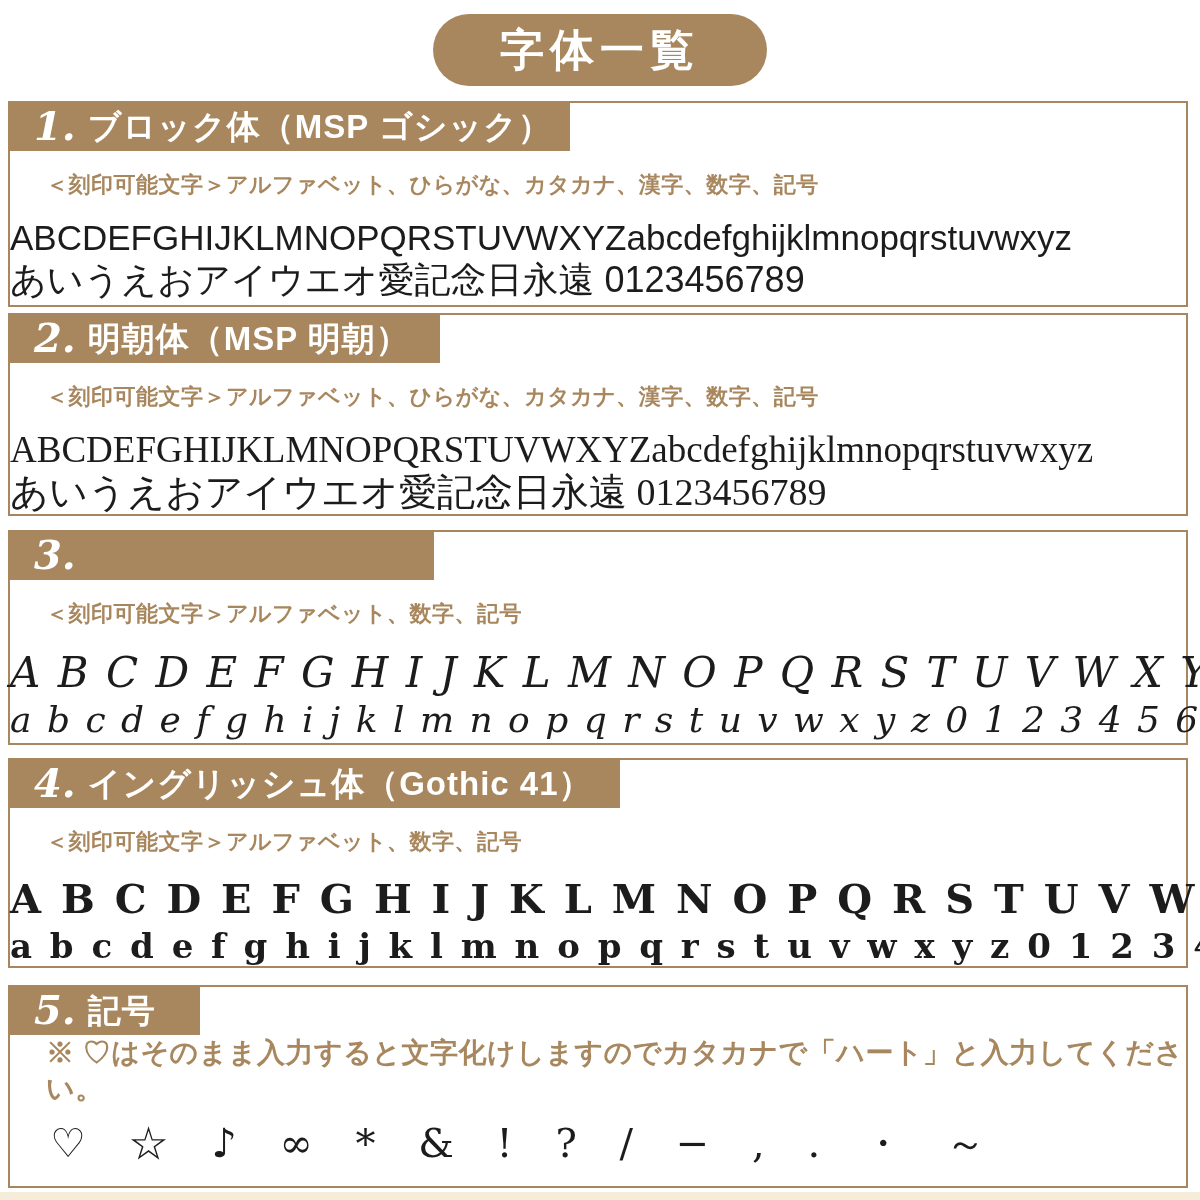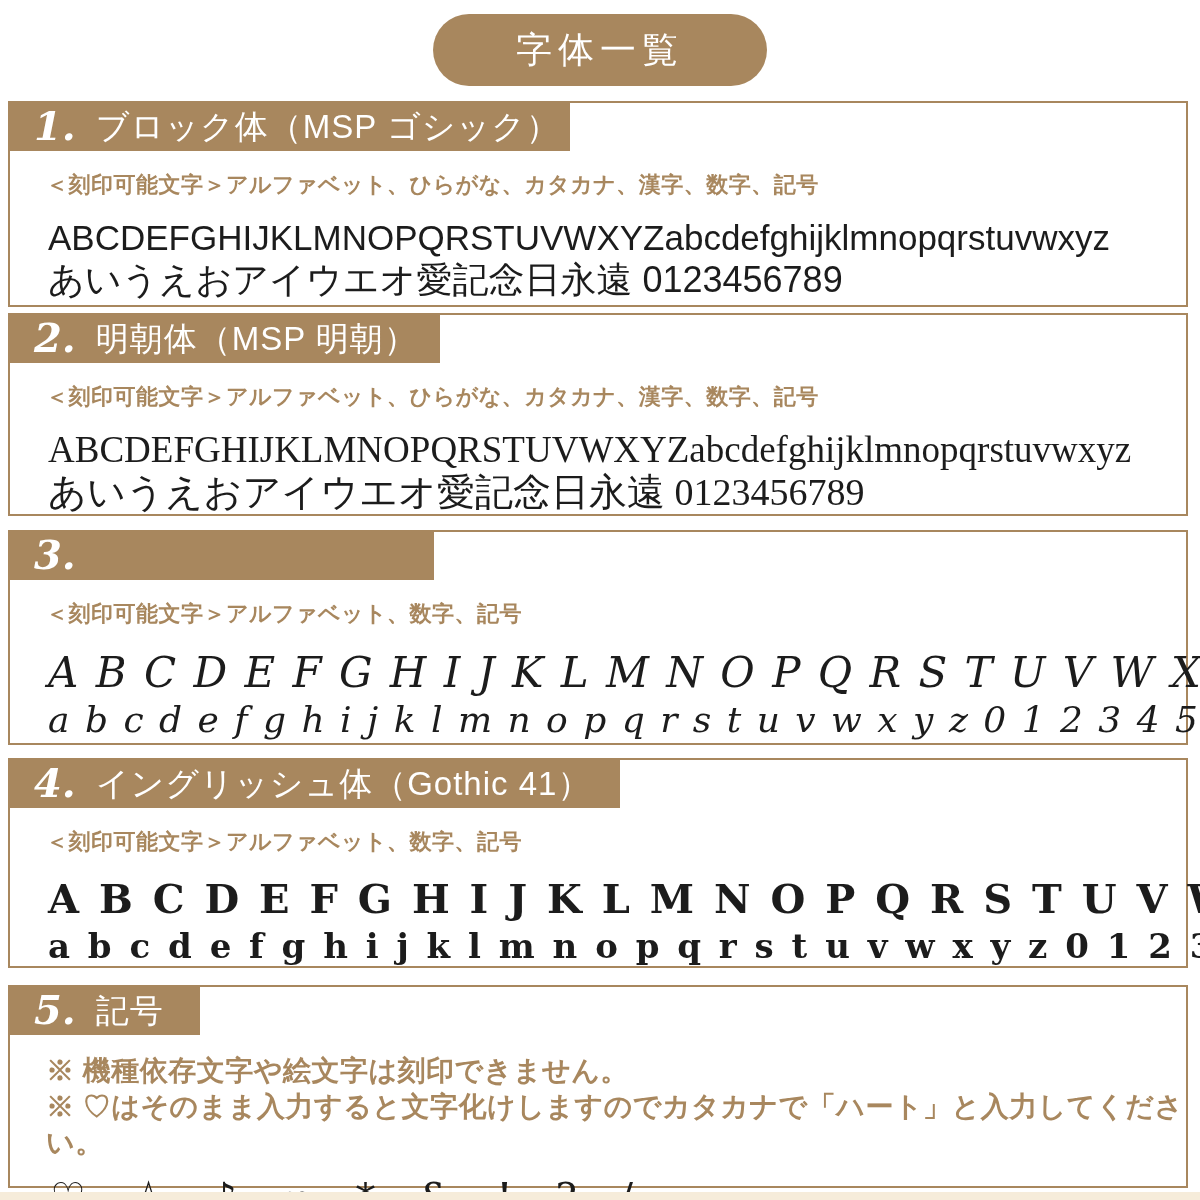--- a/index.html
+++ b/index.html
@@ -11,21 +11,21 @@
     width:1200px;height:1200px;position:relative;background:#ffffff;
     font-family:"Liberation Sans", sans-serif;overflow:hidden;
   }
   
   .title-pill{
     position:absolute;left:433px;top:14px;width:334px;height:72px;
     background:var(--brown);border-radius:37px;
     display:flex;align-items:center;justify-content:center;
   }
   .title-pill span{
-    color:#fff;font-size:36px;font-weight:normal;letter-spacing:6px;
+    color:#fff;font-size:44px;font-weight:bold;letter-spacing:6px;
     font-family:"Liberation Sans", sans-serif;
   }
   
   .box{
     position:absolute;left:8px;width:1180px;
     border:2px solid var(--brown);background:#fff;box-sizing:border-box;
   }
   .s1{top:101px;height:206px;}
   .s2{top:313px;height:203px;}
   .s3{top:530px;height:215px;}
@@ -39,28 +39,28 @@
   .s1 .bar{width:562px;}
   .s2 .bar{width:432px;}
   .s3 .bar{width:426px;}
   .s4 .bar{width:612px;}
   .s5 .bar{width:192px;}
   .bar .num{
     color:#fff;font-family:"DejaVu Serif", serif;font-style:italic;font-weight:bold;
     font-size:40px;margin-right:12px;line-height:1;
   }
   .bar .bar-title{
-    color:#fff;font-size:33px;font-weight:normal;line-height:1;letter-spacing:1px;margin-left:8px;
+    color:#fff;font-size:33px;font-weight:bold;line-height:1;letter-spacing:1px;
   }
   
   .caption{
     color:var(--brown);font-weight:bold;font-size:22px;line-height:40px;
     margin:14px 0 0 36px;letter-spacing:0.5px;
   }
-  .sample{color:var(--ink);margin-left:38px;white-space:nowrap;}
+  .sample{color:var(--ink);white-space:nowrap;}
   .s1 .sample{font-family:"Liberation Sans", sans-serif;}
   .s1 .line1{font-size:35px;line-height:42px;margin-top:12px;}
   .s1 .line2{font-size:36px;line-height:42px;}
   .s2 .sample{font-family:"Liberation Serif", serif;}
   .s2 .line1{font-size:37px;line-height:42px;margin-top:12px;}
   .s2 .line2{font-size:38px;line-height:42px;}
   .s3 .sample{font-family:"DejaVu Serif", serif;font-style:italic;}
   .s3 .line1{font-size:42px;line-height:50px;margin-top:14px;word-spacing:4px;}
   .s3 .line2{font-size:36px;line-height:44px;word-spacing:4px;}
   .s4 .sample{font-family:"DejaVu Serif", serif;font-weight:bold;}
@@ -123,18 +123,17 @@
   <div class="caption">＜刻印可能文字＞アルファベット、数字、記号</div>
   <div class="sample line1">A B C D E F G H I J K L M N O P Q R S T U V W X Y Z</div>
   <div class="sample line2">a b c d e f g h i j k l m n o p q r s t u v w x y z   0 1 2 3 4 5 6 7 8 9</div>
 </section>
 
 <section class="box s5">
   <div class="bar">
     <span class="num">5.</span>
     <span class="bar-title">記号</span>
   </div>
-  <div class="note first">※ 機種依存文字や絵文字は刻印できません。</div>
   <div class="note">※ ♡はそのまま入力すると文字化けしますのでカタカナで「ハート」と入力してください。</div>
   <div class="symbols">♡ ☆ ♪ ∞ * &amp; ! ? / − , . ・ ～</div>
 </section>
 
 <div class="bottom-strip"></div>
 
 </body></html>

